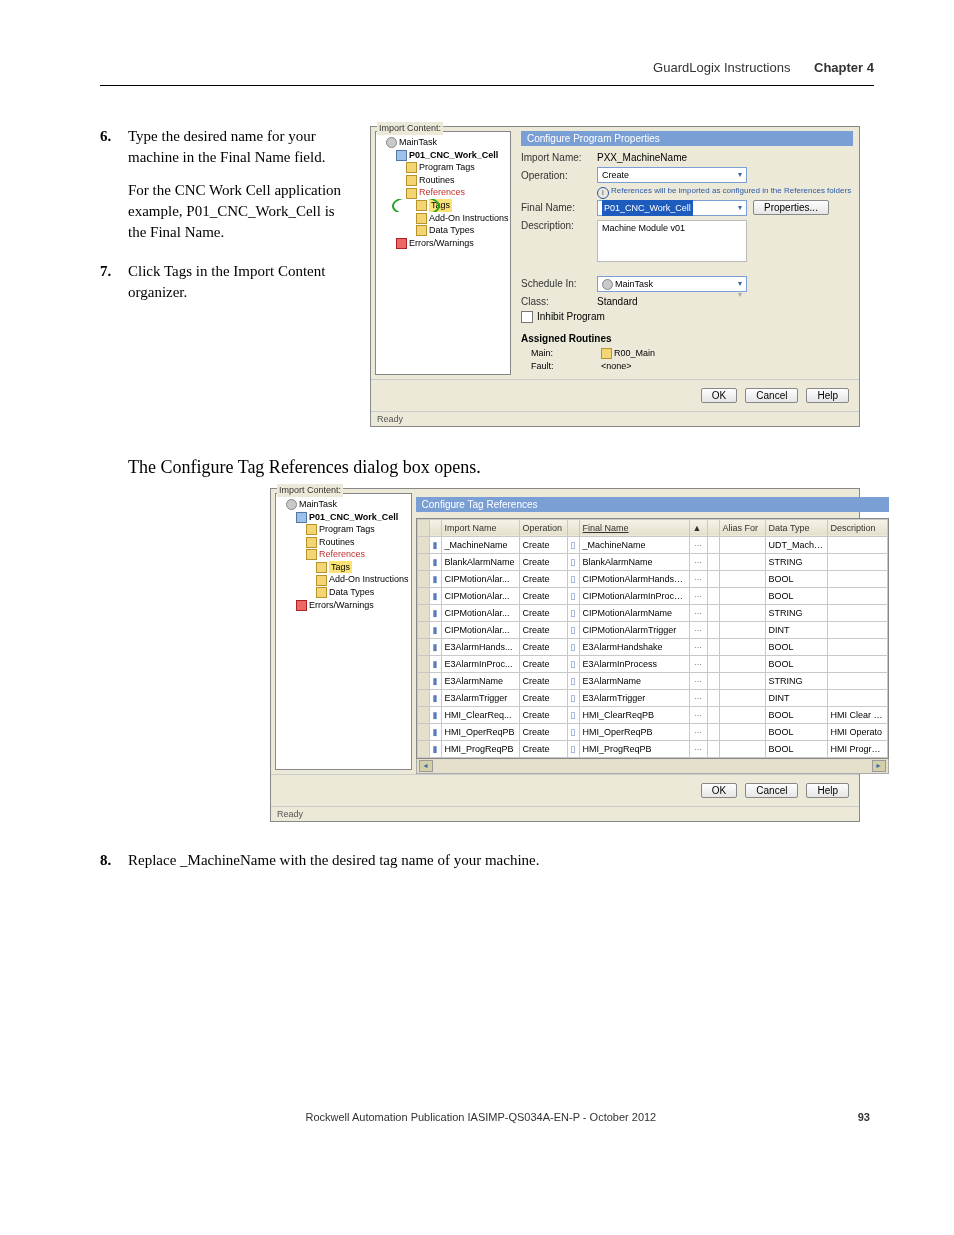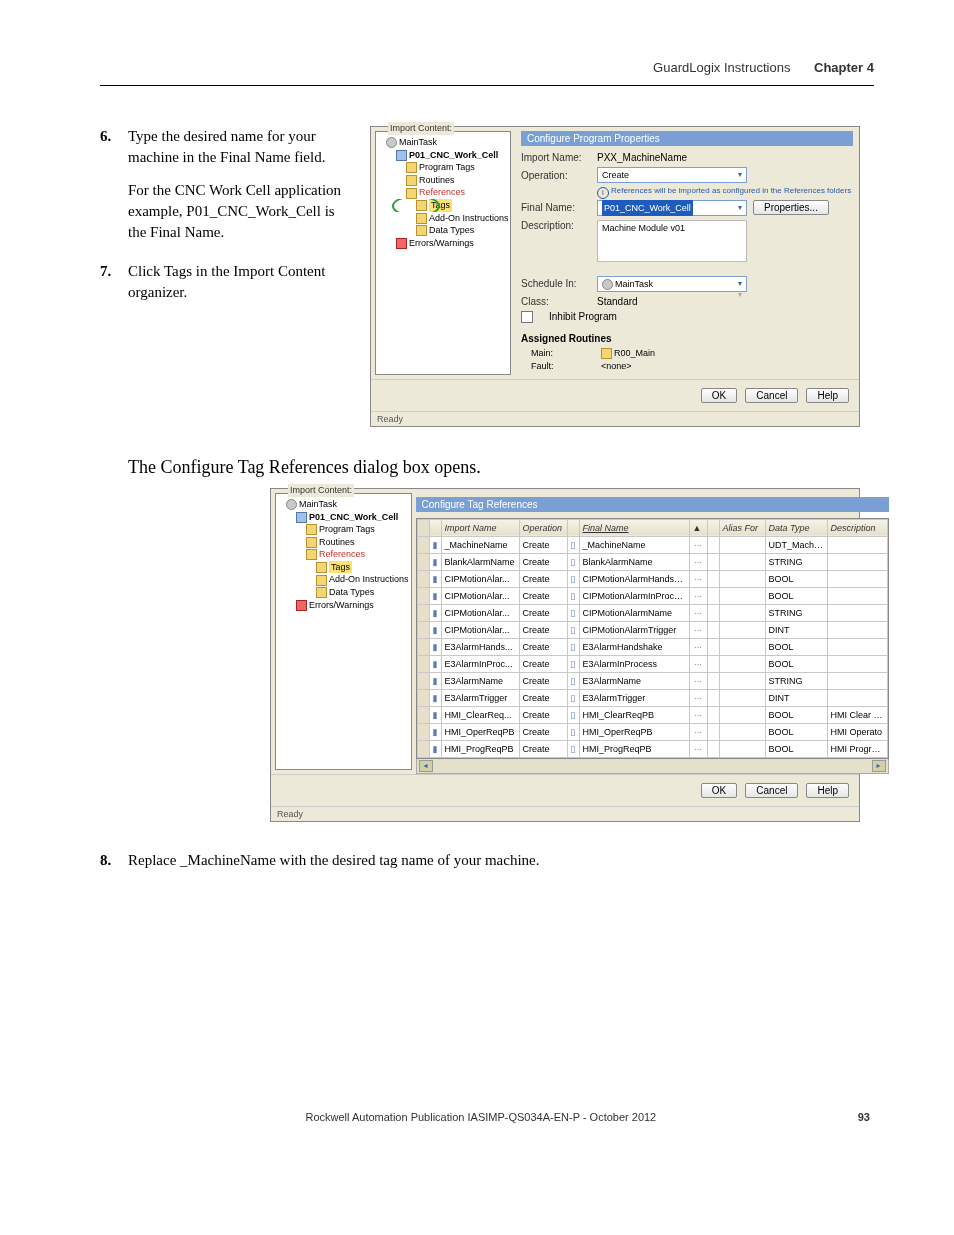--- a/index.html
+++ b/index.html
@@ -95,21 +95,21 @@
     border: 1px solid #888;
     margin: 4px;
     padding: 4px 2px;
     font-size: 9px;
     line-height: 1.4;
     position: relative;
   }
   .tree-pane .lbl {
     position: absolute;
     top: -10px;
-    left: 12px;
+    left: 1px;
     font-size: 9px;
     color: #333;
     background: #ece9d8;
     padding: 0 2px;
   }
   .tree-item { white-space: nowrap; overflow: hidden; text-overflow: clip; }
   .tree-i1 { padding-left: 8px; }
   .tree-i2 { padding-left: 18px; }
   .tree-i3 { padding-left: 28px; }
   .tree-i4 { padding-left: 38px; }
@@ -168,21 +168,21 @@
   .hint { color: #2a58a5; font-size: 8px; line-height: 1.1; padding-left: 14px; position:relative; }
   .hint::before { content:"i"; position:absolute; left:0; top:0; width:10px; height:10px; border:1px solid #2a58a5; border-radius:50%; text-align:center; font-size:8px; line-height:10px; color:#2a58a5; }
   .btn {
     border: 1px solid #888;
     background: linear-gradient(#fefefe,#e5e5e5);
     padding: 1px 10px;
     font-size: 10px;
     border-radius: 2px;
     cursor: default;
   }
-  .chk { display:flex; align-items:center; gap:16px; }
+  .chk { display:flex; align-items:center; gap:4px; }
   .chkbox { width:10px; height:10px; border:1px solid #777; background:#fff; }
   .subhead { font-weight: bold; font-size: 10px; margin: 10px 0 4px 0; }
   .routine-row { display:flex; gap:30px; padding-left:10px; font-size:9px; margin-bottom:2px;}
   .btnbar {
     display:flex; justify-content:flex-end; gap:8px;
     padding: 8px 10px; border-top:1px solid #ccc; background:#ece9d8;
   }
   .status-line {
     font-size: 9px; color:#555; padding: 2px 6px; border-top:1px solid #ccc; background:#ece9d8;
   }
@@ -204,21 +204,20 @@
     text-align:left;
     white-space:nowrap;
     overflow:hidden;
     text-overflow:ellipsis;
     height:14px;
   }
   .grid th {
     background: linear-gradient(#f6f3e8,#e4e0cc);
     font-weight:normal;
     color:#333;
-    font-style:italic;
   }
   .grid th.sorted { text-decoration: underline; margin-left: 20px; }
   .grid .rowhdr { width:12px; background:#e4e0cc; }
   .grid .iconcell { width:12px; text-align:center; color:#5c7dbb; }
   .grid .dd { color:#777; text-align:center; width:18px; }
   .grid .ddarrow { color:#777; font-size:8px; }
   .hscroll {
     height:14px; background:#e4e0cc; border:1px solid #aaa; border-top:none;
     display:flex; justify-content:space-between; align-items:center; padding:0 2px;
   }

